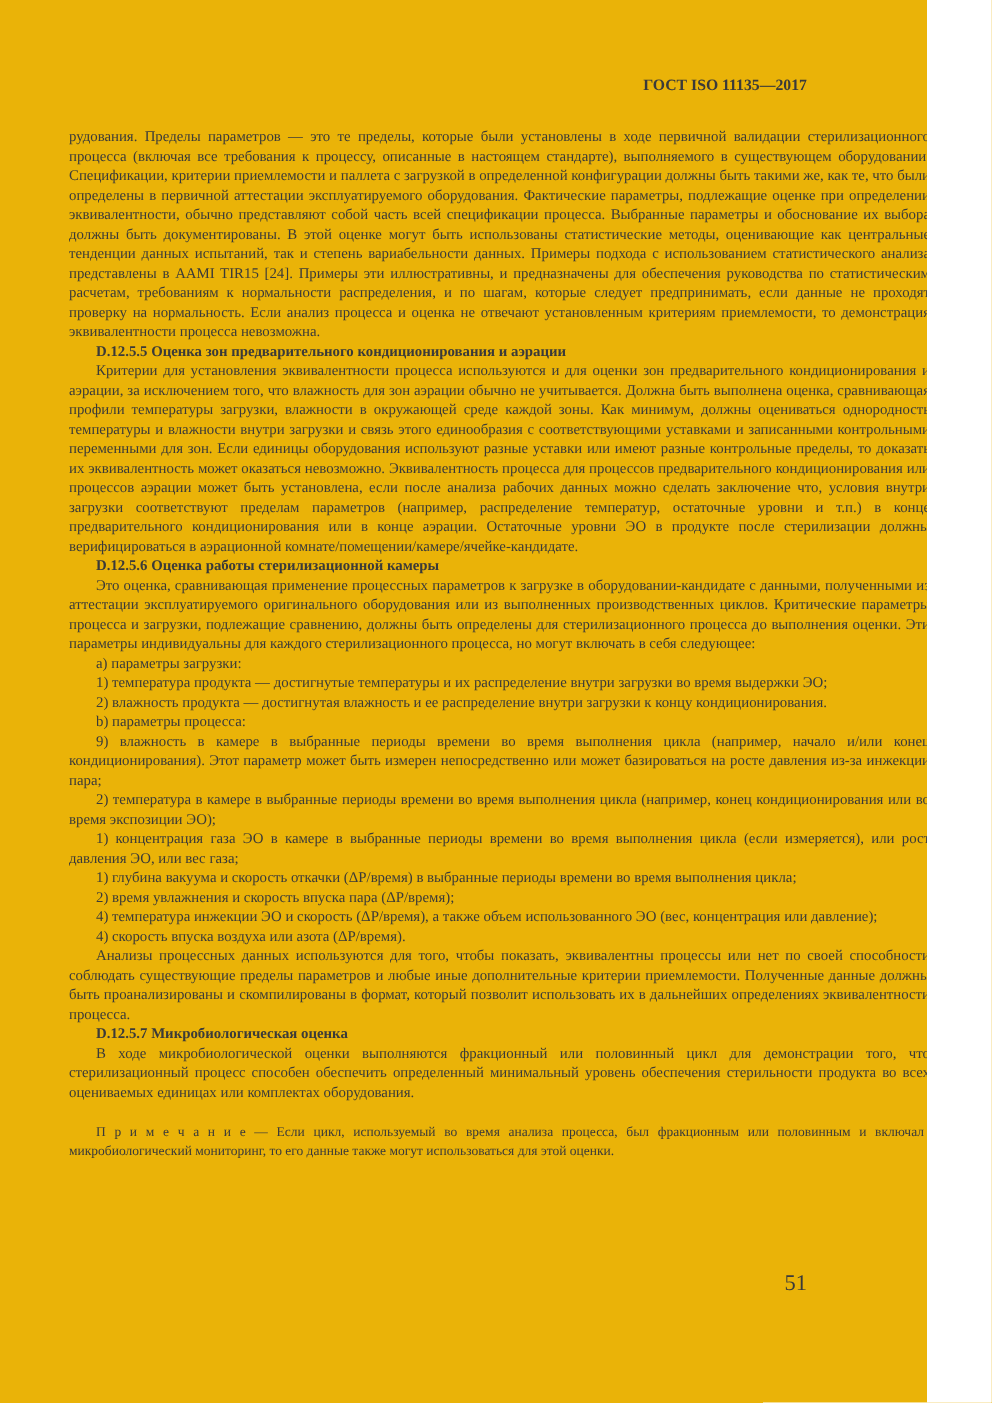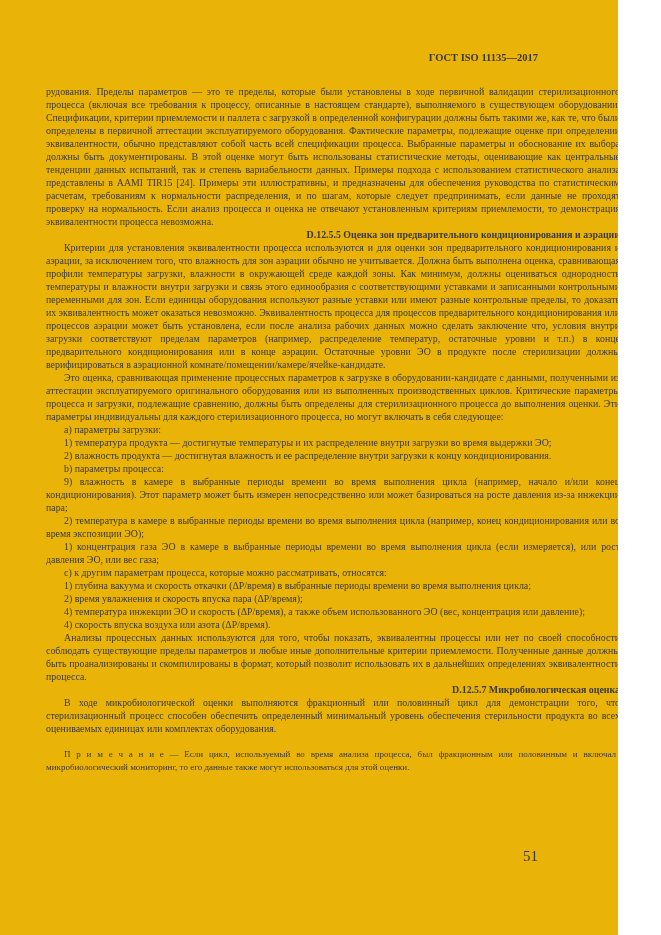--- a/index.html
+++ b/index.html
@@ -38,21 +38,21 @@
     margin: 0;
     text-indent: 18px;
   }
   .para.no-indent {
     text-indent: 0;
   }
   .heading {
     margin: 0;
     text-indent: 18px;
     font-weight: bold;
-    text-align: right;
+    text-align: left;
   }
   .note {
     margin: 13px 4px 0 0;
     font-size: 9px;
     line-height: 12.5px;
     text-indent: 18px;
   }
   .page-number {
     position: absolute;
     top: 848px;
@@ -65,29 +65,29 @@
 <body>
 
 <div class="page">
 
   <div class="running-header">ГОСТ ISO 11135—2017</div>
 
   <div class="body-text">
     <p class="para no-indent">рудования. Пределы параметров — это те пределы, которые были установлены в ходе первичной валидации стерилизационного процесса (включая все требования к процессу, описанные в настоящем стандарте), выполняемого в существующем оборудовании. Спецификации, критерии приемлемости и паллета с загрузкой в определенной конфигурации должны быть такими же, как те, что были определены в первичной аттестации эксплуатируемого оборудования. Фактические параметры, подлежащие оценке при определении эквивалентности, обычно представляют собой часть всей спецификации процесса. Выбранные параметры и обоснование их выбора должны быть документированы. В этой оценке могут быть использованы статистические методы, оценивающие как центральные тенденции данных испытаний, так и степень вариабельности данных. Примеры подхода с использованием статистического анализа представлены в AAMI TIR15 [24]. Примеры эти иллюстративны, и предназначены для обеспечения руководства по статистическим расчетам, требованиям к нормальности распределения, и по шагам, которые следует предпринимать, если данные не проходят проверку на нормальность. Если анализ процесса и оценка не отвечают установленным критериям приемлемости, то демонстрация эквивалентности процесса невозможна.</p>
     <p class="heading">D.12.5.5  Оценка зон предварительного кондиционирования и аэрации</p>
     <p class="para">Критерии для установления эквивалентности процесса используются и для оценки зон предварительного кондиционирования и аэрации, за исключением того, что влажность для зон аэрации обычно не учитывается. Должна быть выполнена оценка, сравнивающая профили температуры загрузки, влажности в окружающей среде каждой зоны. Как минимум, должны оцениваться однородность температуры и влажности внутри загрузки и связь этого единообразия с соответствующими уставками и записанными контрольными переменными для зон. Если единицы оборудования используют разные уставки или имеют разные контрольные пределы, то доказать их эквивалентность может оказаться невозможно. Эквивалентность процесса для процессов предварительного кондиционирования или процессов аэрации может быть установлена, если после анализа рабочих данных можно сделать заключение что, условия внутри загрузки соответствуют пределам параметров (например, распределение температур, остаточные уровни и т.п.) в конце предварительного кондиционирования или в конце аэрации. Остаточные уровни ЭО в продукте после стерилизации должны верифицироваться в аэрационной комнате/помещении/камере/ячейке-кандидате.</p>
+    <p class="heading">D.12.5.6  Оценка работы стерилизационной камеры</p>
     <p class="para">Это оценка, сравнивающая применение процессных параметров к загрузке в оборудовании-кандидате с данными, полученными из аттестации эксплуатируемого оригинального оборудования или из выполненных производственных циклов. Критические параметры процесса и загрузки, подлежащие сравнению, должны быть определены для стерилизационного процесса до выполнения оценки. Эти параметры индивидуальны для каждого стерилизационного процесса, но могут включать в себя следующее:</p>
     <p class="para">а) параметры загрузки:</p>
     <p class="para">1) температура продукта — достигнутые температуры и их распределение внутри загрузки во время выдержки ЭО;</p>
     <p class="para">2) влажность продукта — достигнутая влажность и ее распределение внутри загрузки к концу кондиционирования.</p>
     <p class="para">b) параметры процесса:</p>
     <p class="para">9) влажность в камере в выбранные периоды времени во время выполнения цикла (например, начало и/или конец кондиционирования). Этот параметр может быть измерен непосредственно или может базироваться на росте давления из-за инжекции пара;</p>
     <p class="para">2) температура в камере в выбранные периоды времени во время выполнения цикла (например, конец кондиционирования или во время экспозиции ЭО);</p>
     <p class="para">1) концентрация газа ЭО в камере в выбранные периоды времени во время выполнения цикла (если измеряется), или рост давления ЭО, или вес газа;</p>
-    <p class="para">с) к другим параметрам процесса, которые можно рассматривать, относятся:</p>
     <p class="para">1) глубина вакуума и скорость откачки (ΔP/время) в выбранные периоды времени во время выполнения цикла;</p>
     <p class="para">2) время увлажнения и скорость впуска пара (ΔP/время);</p>
     <p class="para">4) температура инжекции ЭО и скорость (ΔP/время), а также объем использованного ЭО (вес, концентрация или давление);</p>
     <p class="para">4) скорость впуска воздуха или азота (ΔP/время).</p>
     <p class="para">Анализы процессных данных используются для того, чтобы показать, эквивалентны процессы или нет по своей способности соблюдать существующие пределы параметров и любые иные дополнительные критерии приемлемости. Полученные данные должны быть проанализированы и скомпилированы в формат, который позволит использовать их в дальнейших определениях эквивалентности процесса.</p>
     <p class="heading">D.12.5.7  Микробиологическая оценка</p>
     <p class="para">В ходе микробиологической оценки выполняются фракционный или половинный цикл для демонстрации того, что стерилизационный процесс способен обеспечить определенный минимальный уровень обеспечения стерильности продукта во всех оцениваемых единицах или комплектах оборудования.</p>
     <p class="note">П р и м е ч а н и е  — Если цикл, используемый во время анализа процесса, был фракционным или половинным и включал микробиологический мониторинг, то его данные также могут использоваться для этой оценки.</p>
   </div>
 

